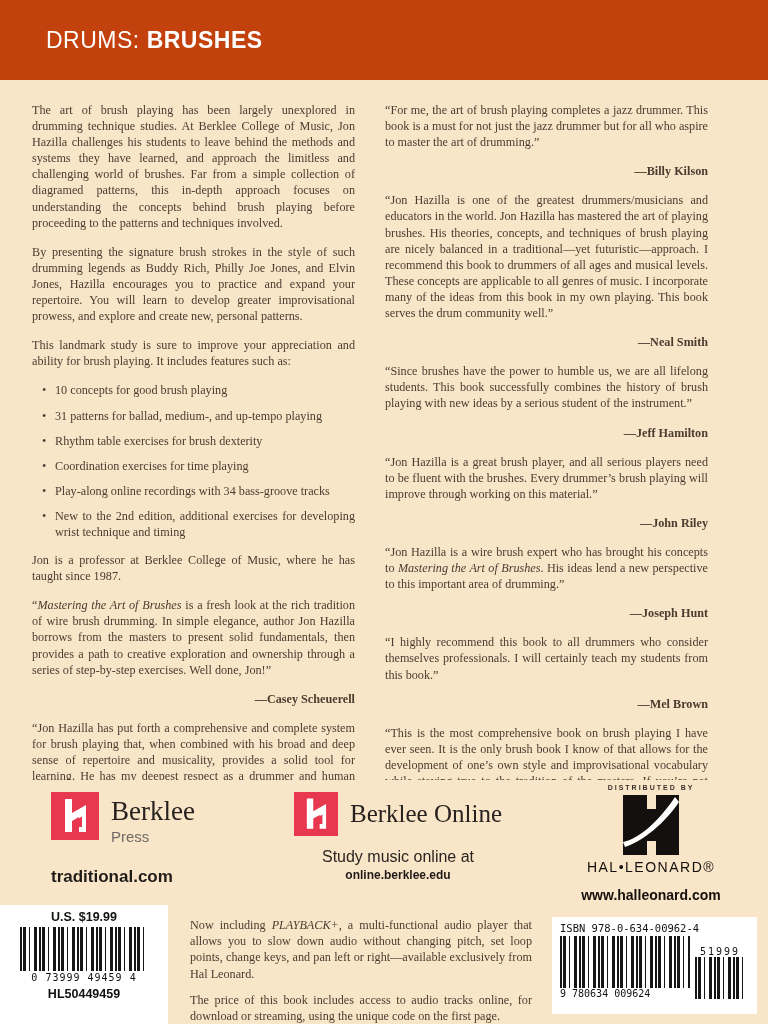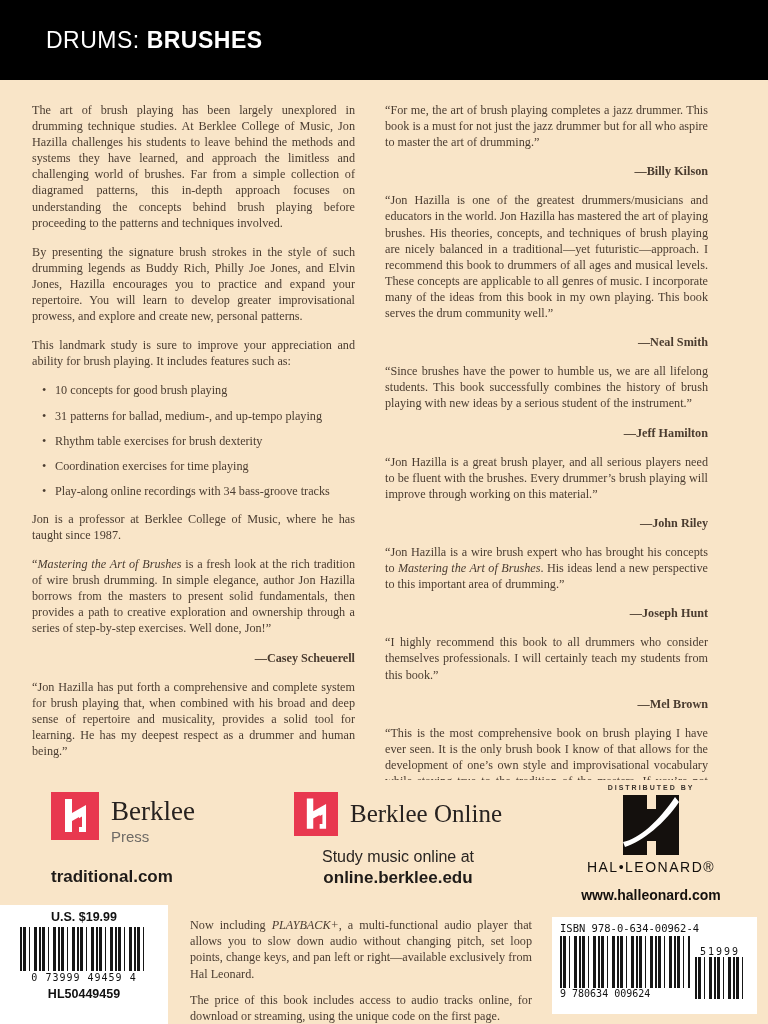--- a/index.html
+++ b/index.html
@@ -3,21 +3,21 @@
 <meta charset="utf-8">
 <style>
   html,body { margin:0; padding:0; background:#e9e9e9; }
   .page {
     position:relative; width:768px; height:1024px; margin:0 auto;
     background:#f9e5c8; overflow:hidden;
     font-family:"Liberation Serif", serif; color:#4a3c30;
   }
   
   .header {
-    height:80px; background:#000000; display:flex; align-items:center;
+    height:80px; background:#c2410c; display:flex; align-items:center;
     padding-left:46px; box-sizing:border-box;
   }
   .header-title { font-family:"Liberation Sans", sans-serif; font-size:23px; color:#ffffff; letter-spacing:.5px; }
   .title-prefix { font-weight:400; }
   .title-emph   { font-weight:700; }
 
   
   .content {
     display:flex; gap:30px; padding:22px 32px 0; box-sizing:border-box;
     height:700px; overflow:hidden;
@@ -46,21 +46,21 @@
   .red-square { width:48px; height:48px; background:#e8384f; flex:0 0 auto; }
   .red-square svg { display:block; }
   .bp-name { font-family:"Liberation Serif", serif; font-size:27px; color:#272220; line-height:1; margin-top:6px; }
   .bp-sub  { font-size:15px; color:#6e6a66; margin-top:3px; }
   .bp-url  { font-weight:700; font-size:17px; color:#1f1b18; margin-top:22px; }
 
   .bo-row { display:flex; align-items:center; justify-content:center; gap:12px; }
   .bo-row .red-square { width:44px; height:44px; }
   .bo-name { font-family:"Liberation Serif", serif; font-size:25px; color:#272220; }
   .bo-tag  { font-size:16px; color:#2a2522; margin-top:12px; }
-  .bo-url  { font-weight:700; font-size:17px; color:#1f1b18; margin-top:2px; }
+  .bo-url  { font-weight:700; font-size:12px; color:#1f1b18; margin-top:2px; }
 
   .hl-dist { font-size:7px; font-weight:700; letter-spacing:2px; color:#3a332c; }
   .hl-mark { width:56px; height:60px; margin:4px auto 4px; }
   .hl-name { font-size:14px; letter-spacing:1.5px; color:#14100d; font-weight:400; }
   .hl-url  { font-weight:700; font-size:14px; color:#14100d; margin-top:12px; }
 
   
   .bottom { position:absolute; top:905px; left:0; width:768px; height:119px; display:flex; }
   .upc-box {
     width:168px; background:#ffffff; box-sizing:border-box;
@@ -108,20 +108,21 @@
     <div class="col">
       <p>The art of brush playing has been largely unexplored in drumming technique studies. At Berklee College of Music, Jon Hazilla challenges his students to leave behind the methods and systems they have learned, and approach the limitless and challenging world of brushes. Far from a simple collection of diagramed patterns, this in-depth approach focuses on understanding the concepts behind brush playing before proceeding to the patterns and techniques involved.</p>
       <p>By presenting the signature brush strokes in the style of such drumming legends as Buddy Rich, Philly Joe Jones, and Elvin Jones, Hazilla encourages you to practice and expand your repertoire. You will learn to develop greater improvisational prowess, and explore and create new, personal patterns.</p>
       <p>This landmark study is sure to improve your appreciation and ability for brush playing. It includes features such as:</p>
       <ul class="bullets">
         <li>10 concepts for good brush playing</li>
         <li>31 patterns for ballad, medium-, and up-tempo playing</li>
         <li>Rhythm table exercises for brush dexterity</li>
         <li>Coordination exercises for time playing</li>
         <li>Play-along online recordings with 34 bass-groove tracks</li>
+        <li>New to the 2nd edition, additional exercises for developing wrist technique and timing</li>
       </ul>
       <p class="professor">Jon is a professor at Berklee College of Music, where he has taught since 1987.</p>
 
       <p class="quote"><span>“</span><span class="em">Mastering the Art of Brushes</span><span> is a fresh look at the rich tradition of wire brush drumming. In simple elegance, author Jon Hazilla borrows from the masters to present solid fundamentals, then provides a path to creative exploration and ownership through a series of step-by-step exercises. Well done, Jon!”</span></p>
       <p class="attribution">—Casey Scheuerell</p>
 
       <p class="quote">“Jon Hazilla has put forth a comprehensive and complete system for brush playing that, when combined with his broad and deep sense of repertoire and musicality, provides a solid tool for learning. He has my deepest respect as a drummer and human being.”</p>
 
     </div>
 

